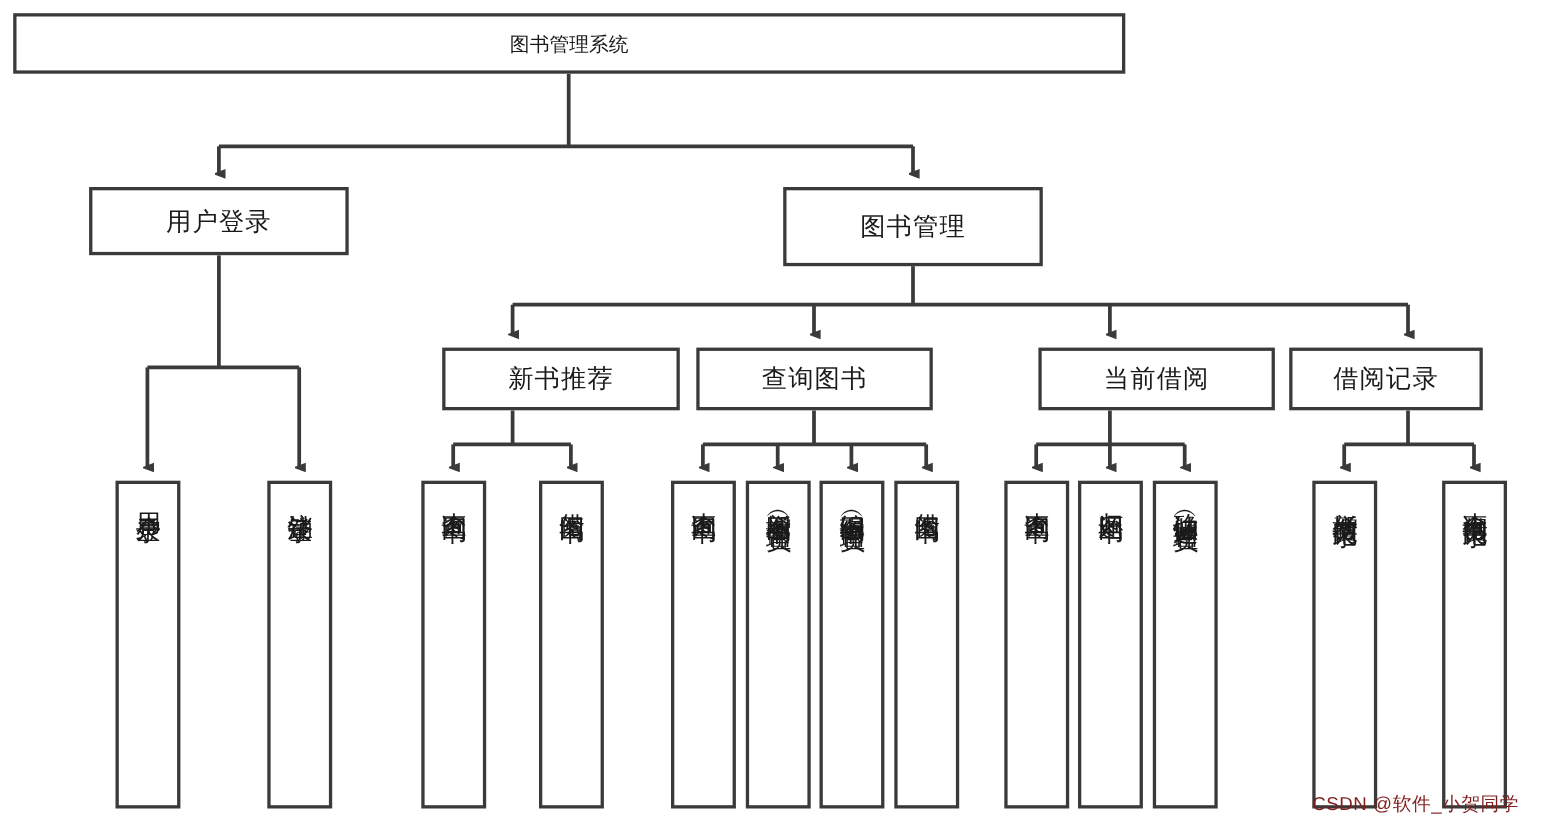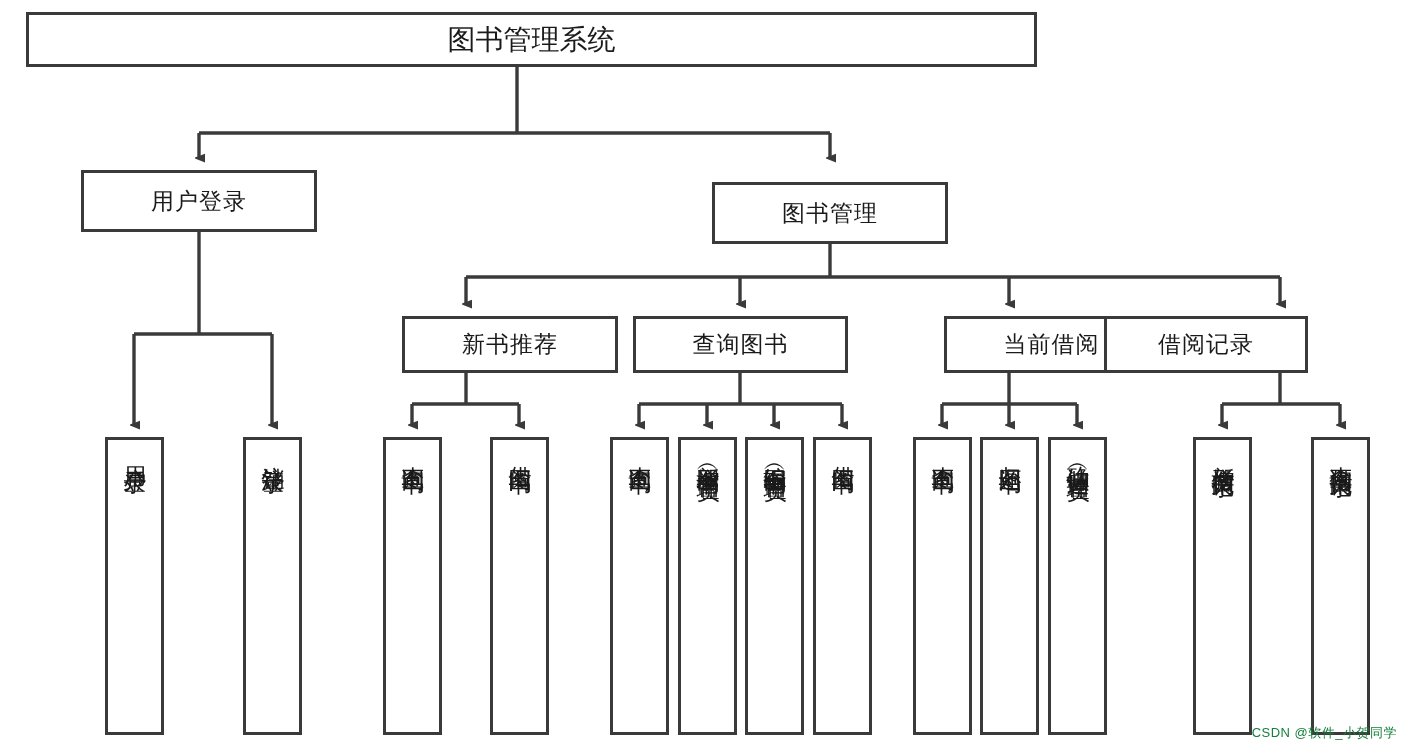--- a/index.html
+++ b/index.html
@@ -33,43 +33,42 @@
     display: flex;
     align-items: center;
     justify-content: center;
     color: #1a1a1a;
   }
   .node.h {
     font-size: 23px;
     letter-spacing: 1px;
   }
   .node.root {
-    font-size: 28px;
-    margin-left: 14px;
+    font-size: 18px;
   }
   .node.leaf {
     font-size: 23px;
     padding: 8px 2px;
     align-items: flex-start;
     justify-content: center;
   }
   .vtext {
     writing-mode: vertical-rl;
     text-orientation: upright;
     line-height: 1.04;
     letter-spacing: 2px;
     white-space: pre-wrap;
     text-align: left;
   }
   .watermark {
     position: absolute;
-    right: 8px;
+    right: 24px;
     bottom: 5px;
-    font-size: 13px;
-    color: #15803d;
+    font-size: 17px;
+    color: #7f1d1d;
     letter-spacing: 0.5px;
     white-space: nowrap;
   }
 </style>
 </head>
 <body>
 
 <div id="canvas">
 
   <svg class="edges" viewBox="0 0 1405 747" xmlns="http://www.w3.org/2000/svg">
@@ -122,34 +121,34 @@
     </g>
   </svg>
 
   <div class="node root" style="left:12px; top:12px; width:1011px; height:55px;">
     <span>图书管理系统</span>
   </div>
 
   <div class="node h" style="left:81px; top:170px; width:236px; height:62px;">
     <span>用户登录</span>
   </div>
-  <div class="node h" style="left:712px; top:170px; width:236px; height:62px;margin-top:12px;">
+  <div class="node h" style="left:712px; top:170px; width:236px; height:72px;">
     <span>图书管理</span>
   </div>
 
   <div class="node h" style="left:362px; top:316px; width:216px; height:57px;margin-left:40px;">
     <span>新书推荐</span>
   </div>
   <div class="node h" style="left:633px; top:316px; width:215px; height:57px;">
     <span>查询图书</span>
   </div>
   <div class="node h" style="left:944px; top:316px; width:215px; height:57px;">
     <span>当前借阅</span>
   </div>
-  <div class="node h" style="left:1104px; top:316px; width:204px; height:57px;">
+  <div class="node h" style="left:1172px; top:316px; width:176px; height:57px;">
     <span>借阅记录</span>
   </div>
 
   <div class="node leaf" style="left:105px; top:437px; width:59px; height:298px;">
     <span class="vtext">用户登录</span>
   </div>
   <div class="node leaf" style="left:243px; top:437px; width:59px; height:298px;">
     <span class="vtext">注销登录</span>
   </div>
 

